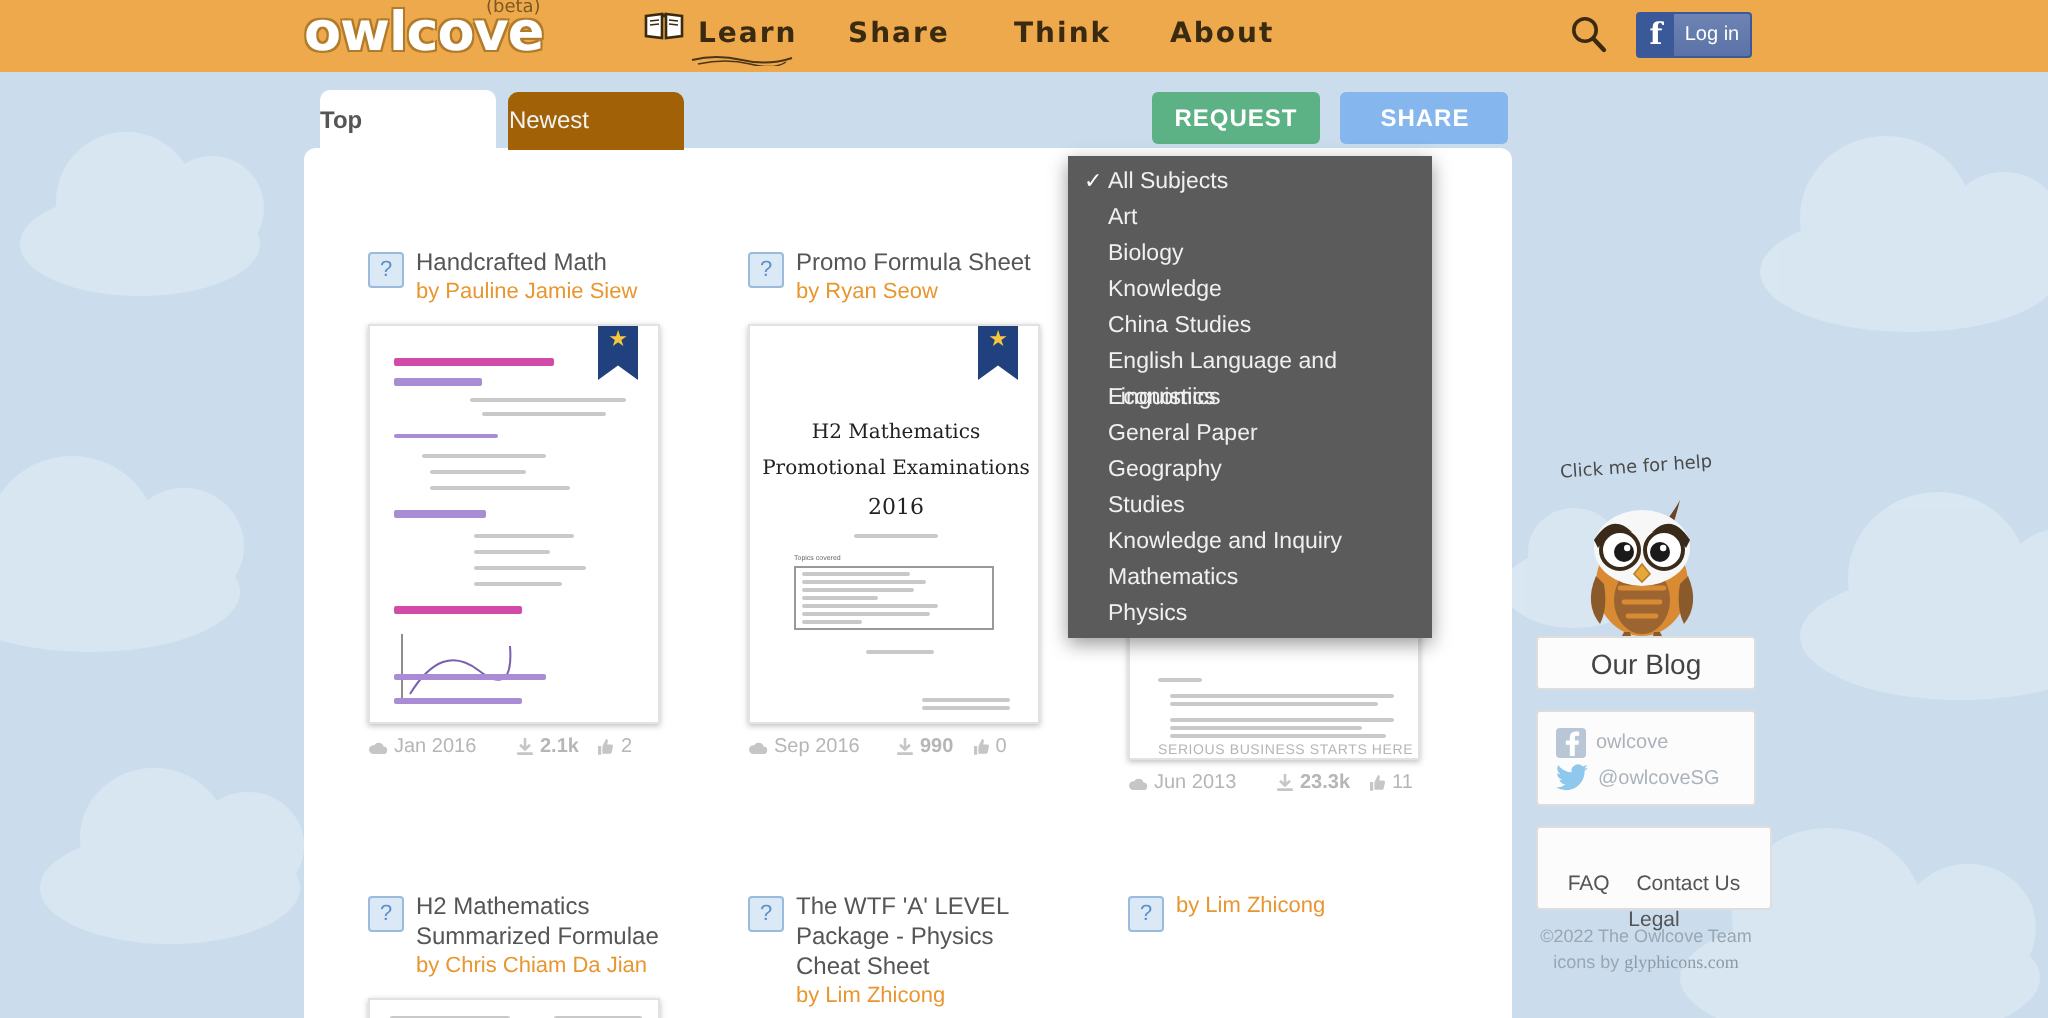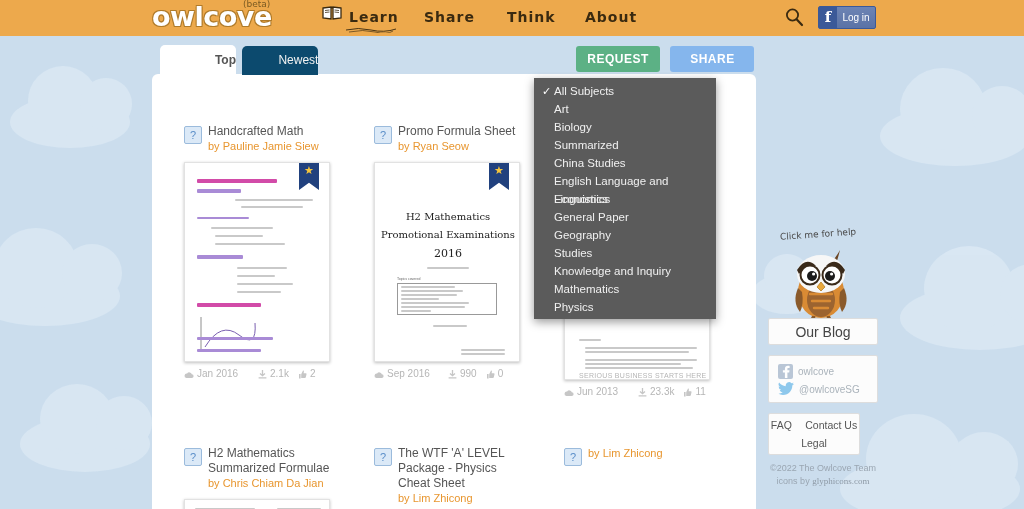--- a/index.html
+++ b/index.html
@@ -92,27 +92,27 @@
     font-family: "DejaVu Serif", serif; font-weight: bold; font-size: 15px;
     text-align: center; line-height: 21px;
   }
   #fb-login .fb-label {
     flex: 1; text-align: center; color: #fff; font-size: 10px;
   }
 
   
   #tabs { position: absolute; left: 160px; top: 45px; z-index: 30; }
   .tab {
-    display: inline-block; width: 76px; height: 29px; line-height: 29px;
-    text-align: right; font-size: 12px;
+    display: inline-block; width: 88px; height: 29px; line-height: 29px;
+    text-align: left; font-size: 12px;
     border-radius: 5px 5px 0 0; cursor: pointer;
     vertical-align: bottom;
   }
   .tab.active { background: #ffffff; color: #555; font-weight: bold; height: 30px; line-height: 30px; }
-  .tab.inactive { background: #0c4a6e; color: #f2f2f2; margin-left: 2px; padding-left: 12px; }
+  .tab.inactive { background: #a16207; color: #f2f2f2; margin-left: 2px; }
 
   
   #actions { position: absolute; left: 576px; top: 46px; z-index: 31; }
   .actbtn {
     display: inline-block; width: 84px; height: 26px; line-height: 26px;
     text-align: center; color: #fff; font-size: 12px; font-weight: bold;
     letter-spacing: .5px; border-radius: 3px; cursor: pointer;
   }
   #btn-request { background: #5cb185; }
   #btn-share { background: #85b6ed; margin-left: 6px; }
@@ -143,21 +143,21 @@
     position: absolute; right: 10px; top: -1px; width: 20px; height: 28px;
     background: #21417e; z-index: 3;
     clip-path: polygon(0 0, 100% 0, 100% 100%, 50% 74%, 0 100%);
     color: #f6c63c; font-size: 11px; text-align: center; line-height: 17px;
   }
   .stats {
     margin-top: 6px; display: flex; font-size: 10px; color: #b6b6b6;
     align-items: center;
   }
   .stats .date { flex: 0 0 74px; }
-  .stats .dl { margin-right: 9px; }
+  .stats .dl { margin-right: 9px; font-weight: bold; }
   .sicon { display: inline-block; vertical-align: -2px; margin-right: 3px; }
 
   
   .tl { position: absolute; background: #c9c9c9; height: 2px; border-radius: 1px; }
   .tl.p { background: #a98bd6; }
   .tl.m { background: #d24ba8; }
 
   
   #dropdown {
     position: absolute; left: 534px; top: 78px; width: 182px;
@@ -190,22 +190,22 @@
     line-height: 27px; text-align: center; font-size: 14px; color: #444;
     cursor: pointer;
   }
   #social-box {
     position: absolute; left: 6px; top: 127px; width: 110px; height: 48px;
     padding: 6px 0 0 9px;
   }
   .social-row { display: flex; align-items: center; height: 18px; cursor: pointer; }
   .social-row .slabel { font-size: 10px; color: #aab3bb; margin-left: 5px; }
   #links-box {
-    position: absolute; left: 6px; top: 185px; width: 92px; height: 42px;
-    text-align: center; padding-top: 1px;
+    position: absolute; left: 6px; top: 185px; width: 118px; height: 42px;
+    text-align: center; padding-top: 18px;
   }
   #links-box a {
     font-size: 10.5px; color: #555; text-decoration: none; cursor: pointer;
   }
   #copyright {
     position: absolute; left: 0px; top: 234px; width: 122px; text-align: center;
     font-size: 9px; color: #9aa6b2; line-height: 13px;
   }
   #copyright a { color: #8d99a5; font-family: Liberation Serif, serif; }
 </style>
@@ -435,21 +435,21 @@
         <div class="card-author">by Lim Zhicong</div>
       </div>
     </div>
   </div>
 </div>
 
 <div id="dropdown">
   <div class="dd-item"><span class="chk">✓</span><span>All Subjects</span></div>
   <div class="dd-item">Art</div>
   <div class="dd-item">Biology</div>
-  <div class="dd-item">Summarized</div>
+  <div class="dd-item">Knowledge</div>
   <div class="dd-item">China Studies</div>
   <div class="dd-item">English Language and Linguistics</div>
   <div class="dd-item">Economics</div>
   <div class="dd-item">General Paper</div>
   <div class="dd-item">Geography</div>
   <div class="dd-item">Studies</div>
   <div class="dd-item">Knowledge and Inquiry</div>
   <div class="dd-item">Mathematics</div>
   <div class="dd-item">Physics</div>
 </div>

